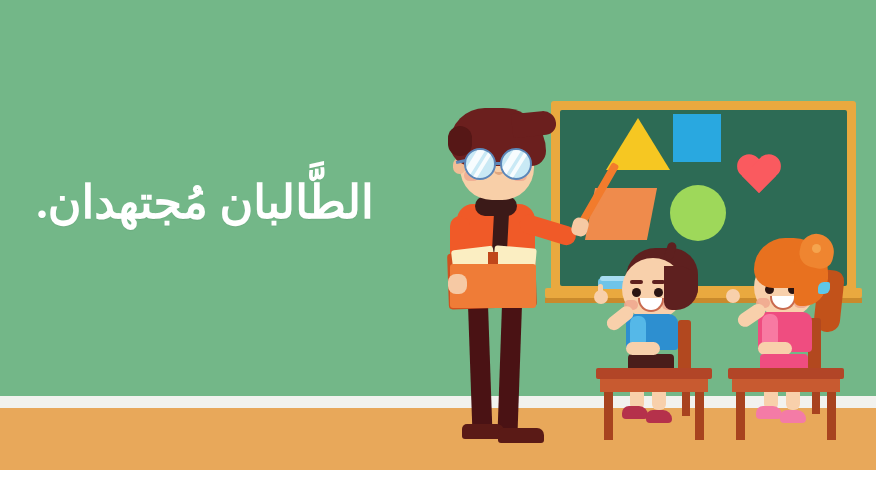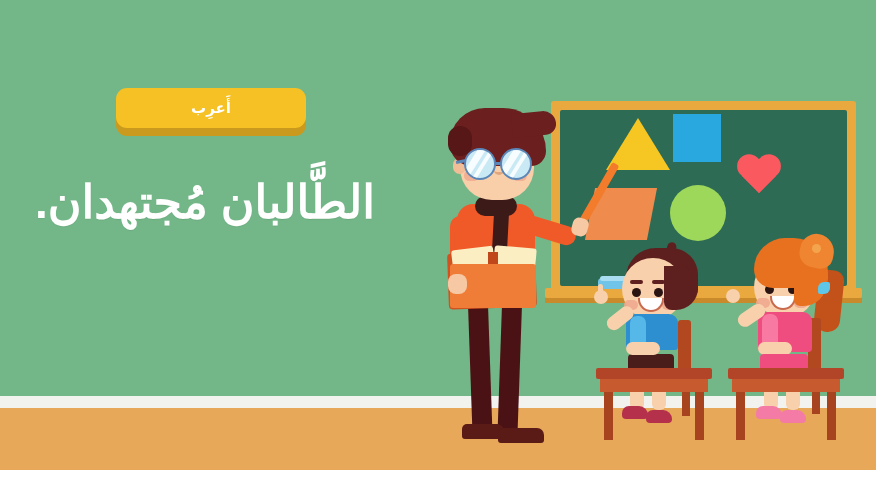--- a/index.html
+++ b/index.html
@@ -19,21 +19,21 @@
   .btn-shadow{position:absolute;left:0;top:8px;width:190px;height:40px;background:#c99a1d;border-radius:11px;}
   .btn-face{position:absolute;left:0;top:0;width:190px;height:40px;background:#f6c124;border-radius:11px;
     display:flex;align-items:center;justify-content:center;}
   .btn-face span{color:#ffffff;font-size:15px;font-weight:700;direction:rtl;
     font-family:"DejaVu Sans",sans-serif;letter-spacing:.5px;}
 
   
   .sentence{position:absolute;left:0px;top:162px;width:410px;height:80px;
     display:flex;align-items:center;justify-content:center;
     color:#ffffff;font-size:46px;font-weight:700;direction:rtl;
-    font-family:Liberation Sans, sans-serif;white-space:nowrap;
+    font-family:Liberation Serif, serif;white-space:nowrap;
     text-shadow:0 1px 1px rgba(0,0,0,.06);}
 
   
   .board-frame{position:absolute;left:551px;top:101px;width:305px;height:194px;
     background:#e9a93f;border-radius:3px;}
   .board-inner{position:absolute;left:9px;top:9px;right:9px;bottom:9px;
     background:#2d6b55;border-radius:2px;overflow:hidden;}
   .board-ledge{position:absolute;left:545px;top:288px;width:317px;height:10px;background:#e9a93f;border-radius:2px;}
   .board-ledge-shadow{position:absolute;left:545px;top:298px;width:317px;height:5px;background:#c98a2c;}
   .eraser{position:absolute;left:598px;top:278px;width:34px;height:11px;background:#6fc4e8;border-radius:4px;}
@@ -155,26 +155,20 @@
 </head>
 <body>
 
 <div id="stage">
 
   <div class="wall"></div>
   <div class="baseboard"></div>
   <div class="floor"></div>
   <div class="floor-edge"></div>
 
-  <div class="btn-wrap">
-    <div class="btn-shadow"></div>
-    <div class="btn-face">
-      <span>أَعرِب</span>
-    </div>
-  </div>
 
   <div class="sentence">الطَّالبان مُجتهدان.</div>
 
   <div class="board-frame">
     <div class="board-inner">
       <div class="sh-triangle"></div>
       <div class="sh-square"></div>
       <div class="sh-heart"></div>
       <div class="sh-para"></div>
       <div class="sh-circle"></div>

